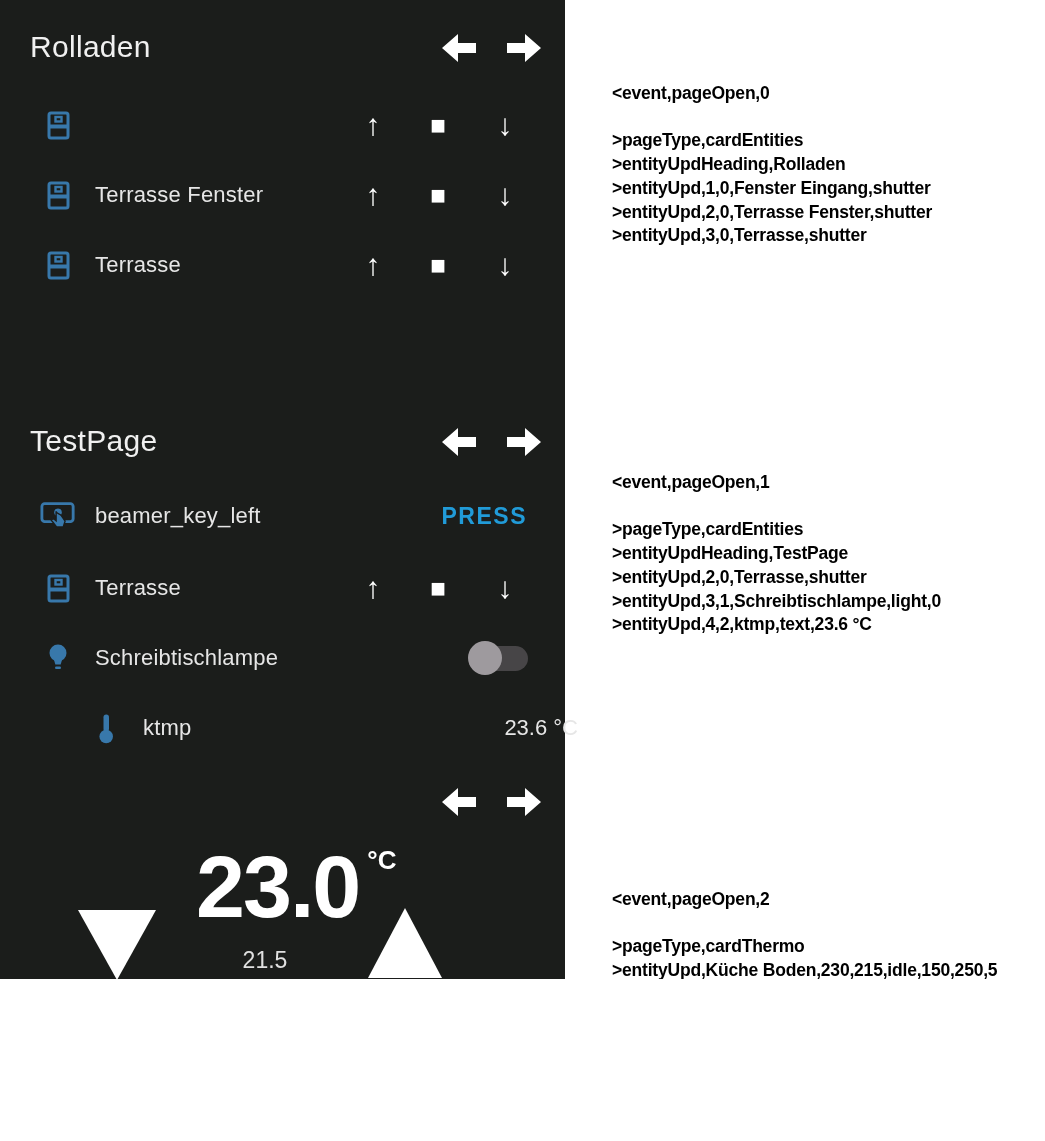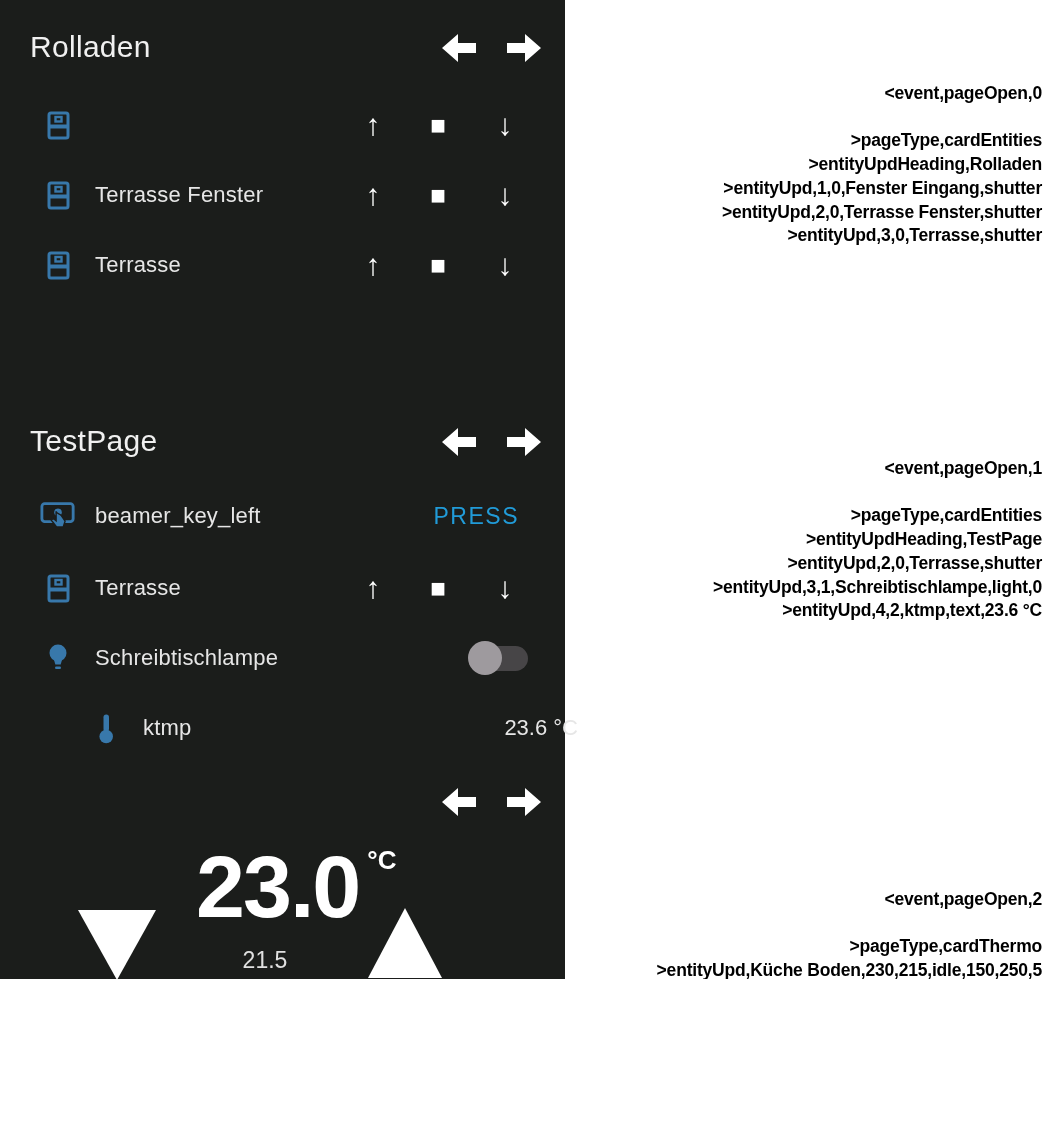--- a/index.html
+++ b/index.html
@@ -15,22 +15,22 @@
 
   .row{position:absolute;left:0;width:565px;height:48px;}
   .row .icon{position:absolute;left:40px;top:0;width:36px;height:48px;display:flex;align-items:center;justify-content:center;}
   .row .label{position:absolute;left:95px;top:0;height:48px;display:flex;align-items:center;
               color:#e6e6e6;font-size:22px;letter-spacing:.2px;}
   .ctl{position:absolute;top:0;height:48px;display:flex;align-items:center;justify-content:center;
        color:#ffffff;cursor:pointer;}
   .ctl.up{left:352px;width:42px;font-size:30px;}
   .ctl.stop{left:418px;width:40px;font-size:26px;}
   .ctl.down{left:484px;width:42px;font-size:30px;}
-  .press{position:absolute;right:46px;top:0;height:48px;display:flex;align-items:center;
-         color:var(--c-press,#219bd8);font-size:23px;font-weight:400;letter-spacing:1.5px;}
+  .press{position:absolute;right:38px;top:0;height:48px;display:flex;align-items:center;
+         color:var(--c-press,#219bd8);font-size:23px;font-weight:700;letter-spacing:1.5px;}
   .value{position:absolute;right:35px;top:0;height:48px;display:flex;align-items:center;
          color:#e6e6e6;font-size:22px;}
 
   .toggle{position:absolute;left:468px;top:7px;width:62px;height:34px;}
   .toggle .track{position:absolute;left:8px;top:5px;width:52px;height:25px;border-radius:13px;
                  background:var(--c-toggle-track,#474547);}
   .toggle .knob{position:absolute;left:0px;top:0px;width:34px;height:34px;border-radius:50%;
                 background:var(--c-toggle-knob,#9e9a9e);}
 
   .icon svg .st{stroke:var(--c-accent,#3878ab);fill:none;}
@@ -44,21 +44,21 @@
   .tri polygon{fill:#ffffff;}
   .setpoint{position:absolute;left:195px;top:947px;width:140px;text-align:center;
             color:#e0e0e0;font-size:23px;}
   .thermostate{position:absolute;left:195px;top:979px;width:140px;text-align:center;
             color:#cfcfcf;font-size:23px;}
   .thermotitle{position:absolute;left:0;top:1082px;width:530px;text-align:center;
             color:#eeeeee;font-size:27px;}
 
   .log{position:absolute;left:612px;width:430px;color:#000;
        font-size:17.5px;font-weight:700;letter-spacing:-0.2px;}
-  .log .line{line-height:23.7px;min-height:23.7px;white-space:nowrap;text-align:right;}
+  .log .line{line-height:23.7px;min-height:23.7px;white-space:nowrap;}
 </style>
 </head>
 <body>
 
 <div class="stage">
 
   <div class="screen">
 
     <div class="heading" style="top:30px;">Rolladen</div>
     <div class="nav-arrow" style="left:440px;top:31px;">
@@ -214,21 +214,21 @@
   <div class="log" style="top:82px;">
     <div class="line">&lt;event,pageOpen,0</div>
     <div class="line"></div>
     <div class="line">&gt;pageType,cardEntities</div>
     <div class="line">&gt;entityUpdHeading,Rolladen</div>
     <div class="line">&gt;entityUpd,1,0,Fenster Eingang,shutter</div>
     <div class="line">&gt;entityUpd,2,0,Terrasse Fenster,shutter</div>
     <div class="line">&gt;entityUpd,3,0,Terrasse,shutter</div>
   </div>
 
-  <div class="log" style="top:457px;">
+  <div class="log" style="top:471px;">
     <div class="line">&lt;event,pageOpen,1</div>
     <div class="line"></div>
     <div class="line">&gt;pageType,cardEntities</div>
     <div class="line">&gt;entityUpdHeading,TestPage</div>
     <div class="line">&gt;entityUpd,2,0,Terrasse,shutter</div>
     <div class="line">&gt;entityUpd,3,1,Schreibtischlampe,light,0</div>
     <div class="line">&gt;entityUpd,4,2,ktmp,text,23.6 °C</div>
   </div>
 
   <div class="log" style="top:888px;">

